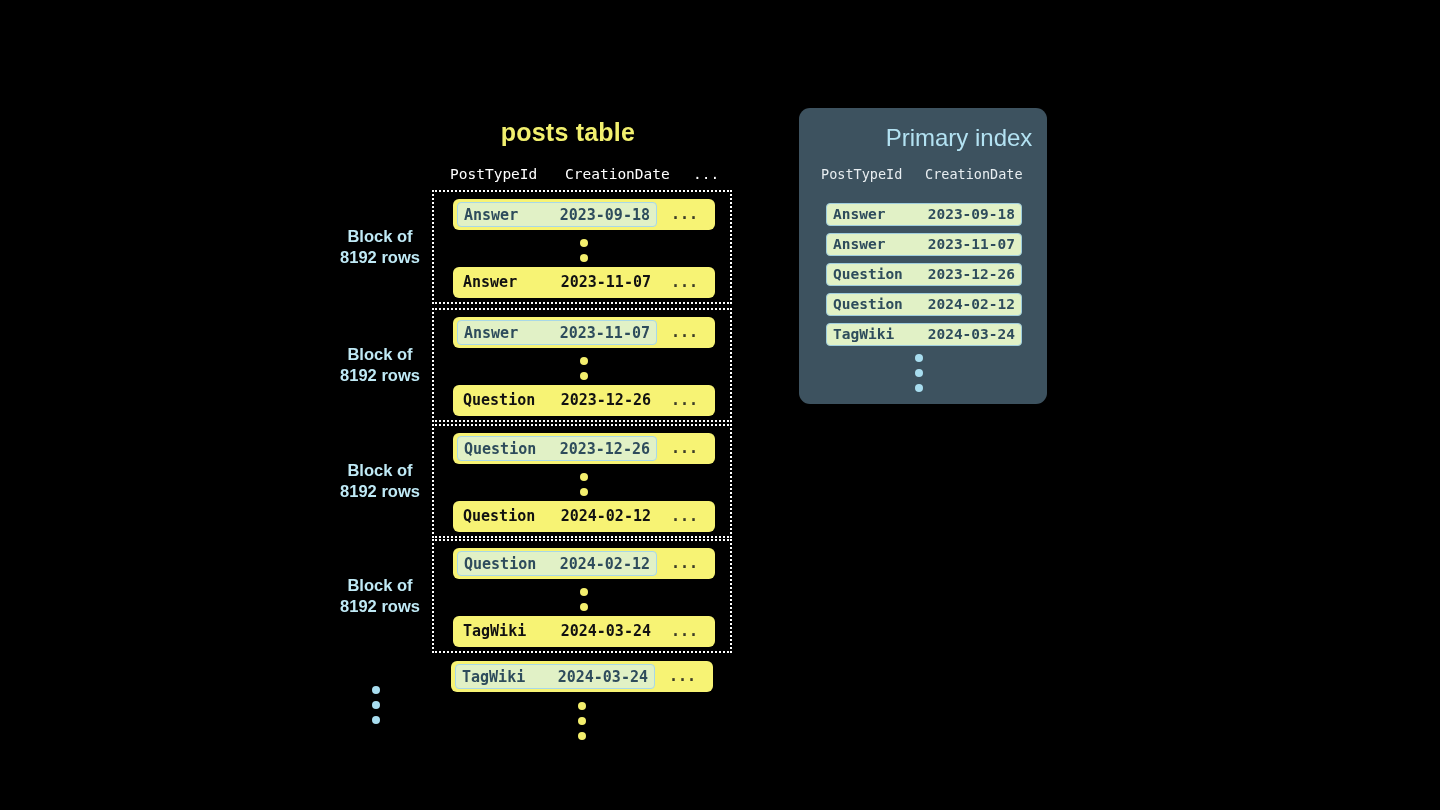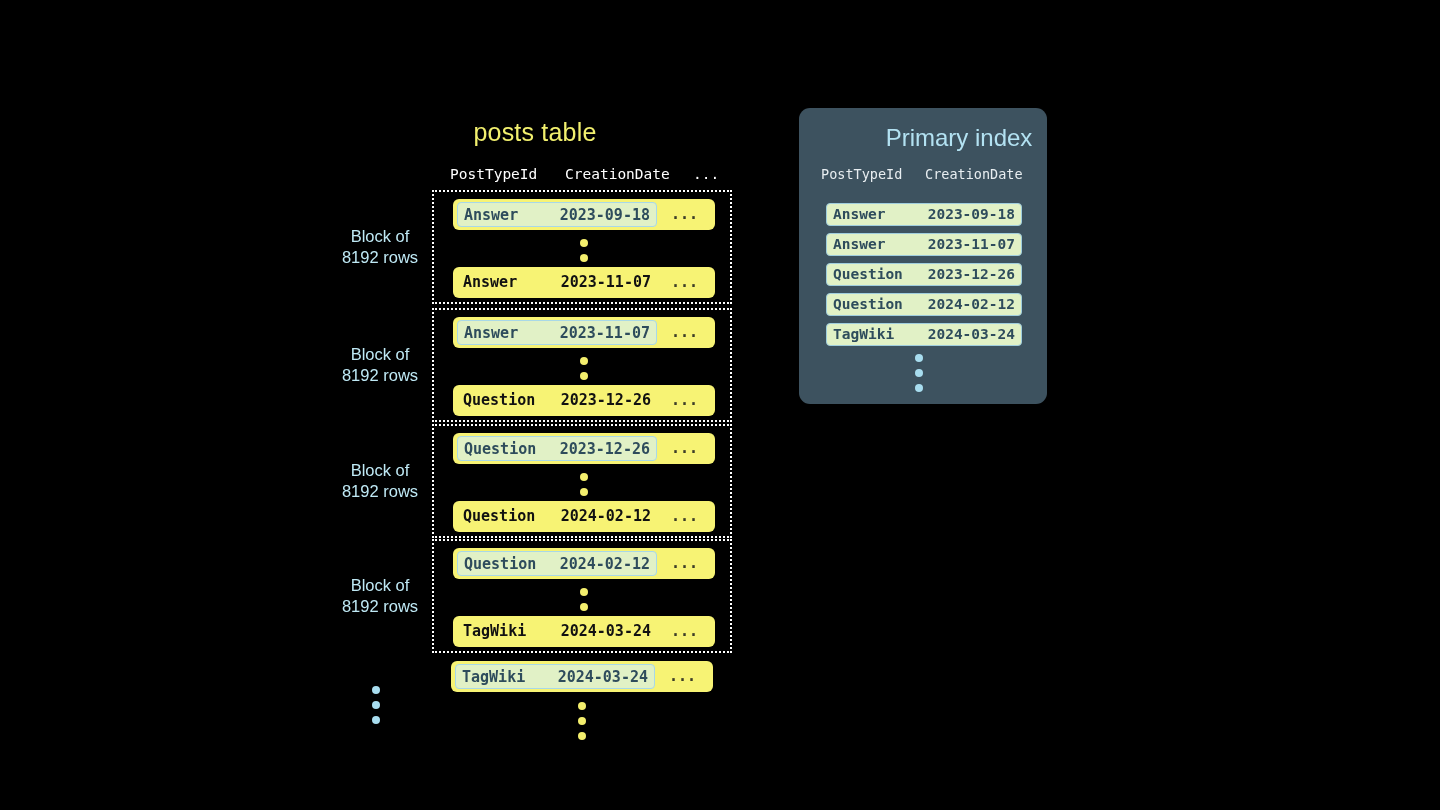--- a/index.html
+++ b/index.html
@@ -23,24 +23,24 @@
     top: 118px;
     width: 410px;
     height: 620px;
   }
 
   .posts-title {
     position: absolute;
     left: 105px;
     top: 0px;
     width: 200px;
-    text-align: center;
+    text-align: right;
     color: #f2f06e;
     font-size: 25px;
-    font-weight: 400;
+    font-weight: 700;
     letter-spacing: .2px;
   }
 
   .posts-colheads {
     position: absolute;
     left: 120px;
     top: 48px;
     width: 270px;
     height: 20px;
     color: #ffffff;
@@ -61,20 +61,21 @@
     box-sizing: border-box;
   }
   .block-label {
     position: absolute;
     left: -100px;
     width: 92px;
     text-align: center;
     color: #bfe9f5;
     font-size: 16.5px;
     line-height: 21px;
+    font-weight: bold;
   }
 
   
   .row {
     position: absolute;
     left: 19px;
     width: 262px;
     height: 31px;
     background: #f7f374;
     border-radius: 6px;

